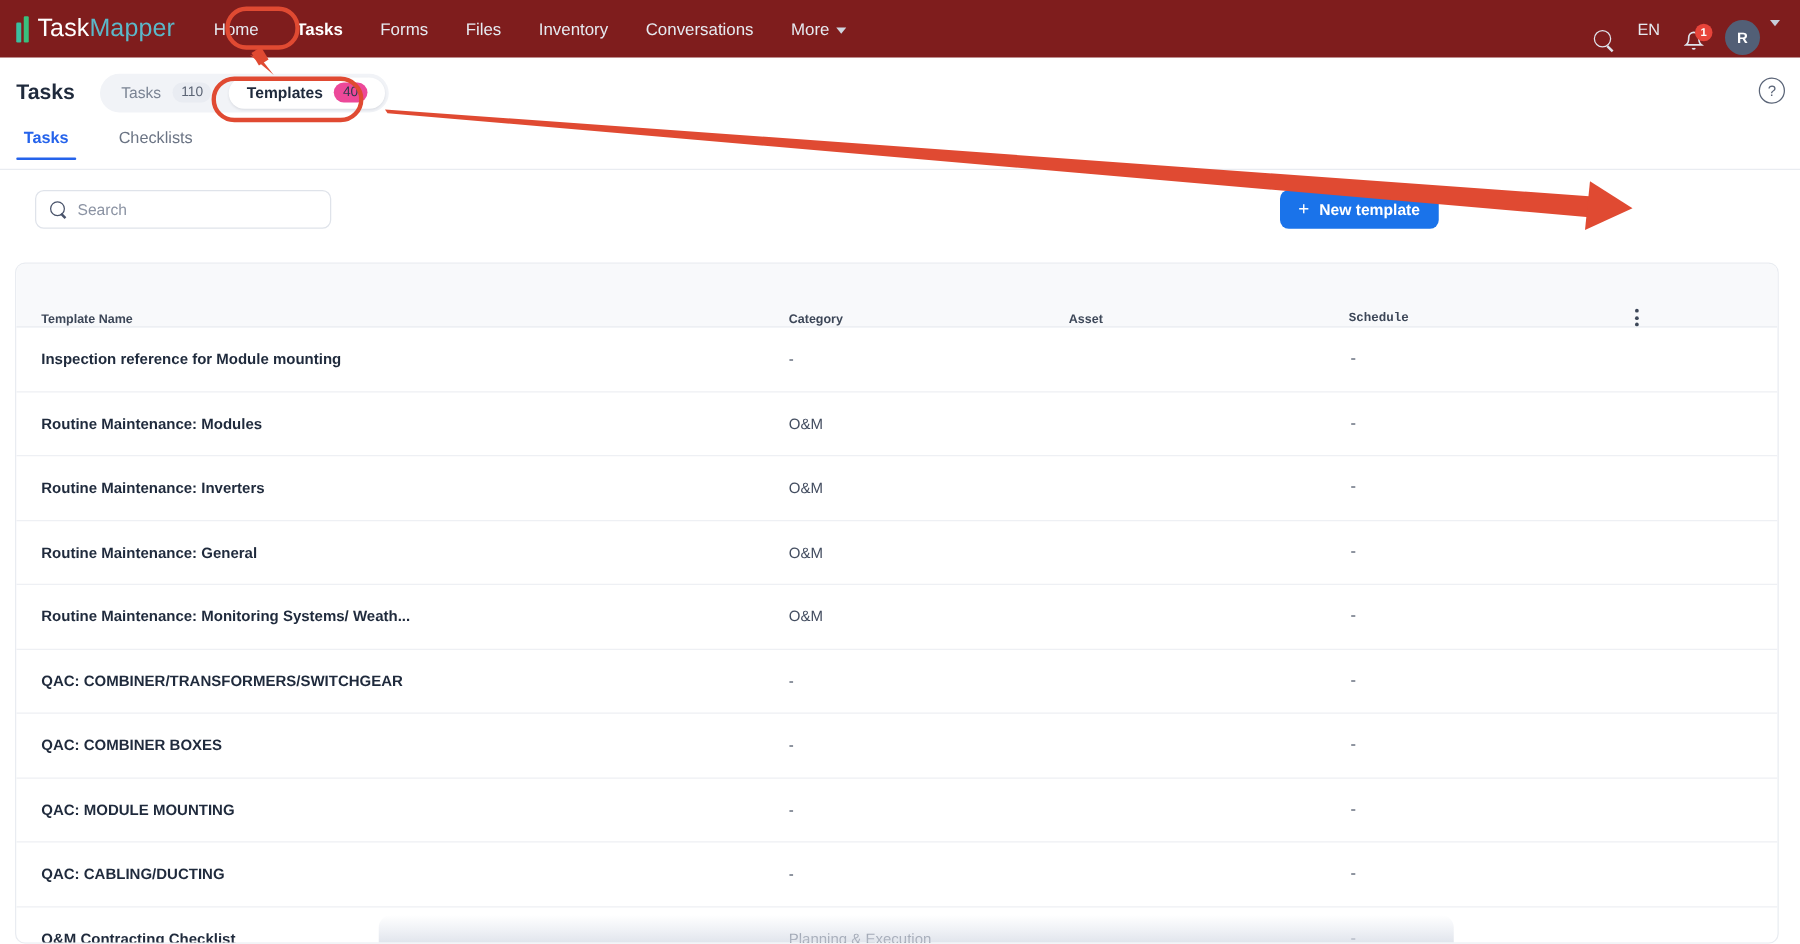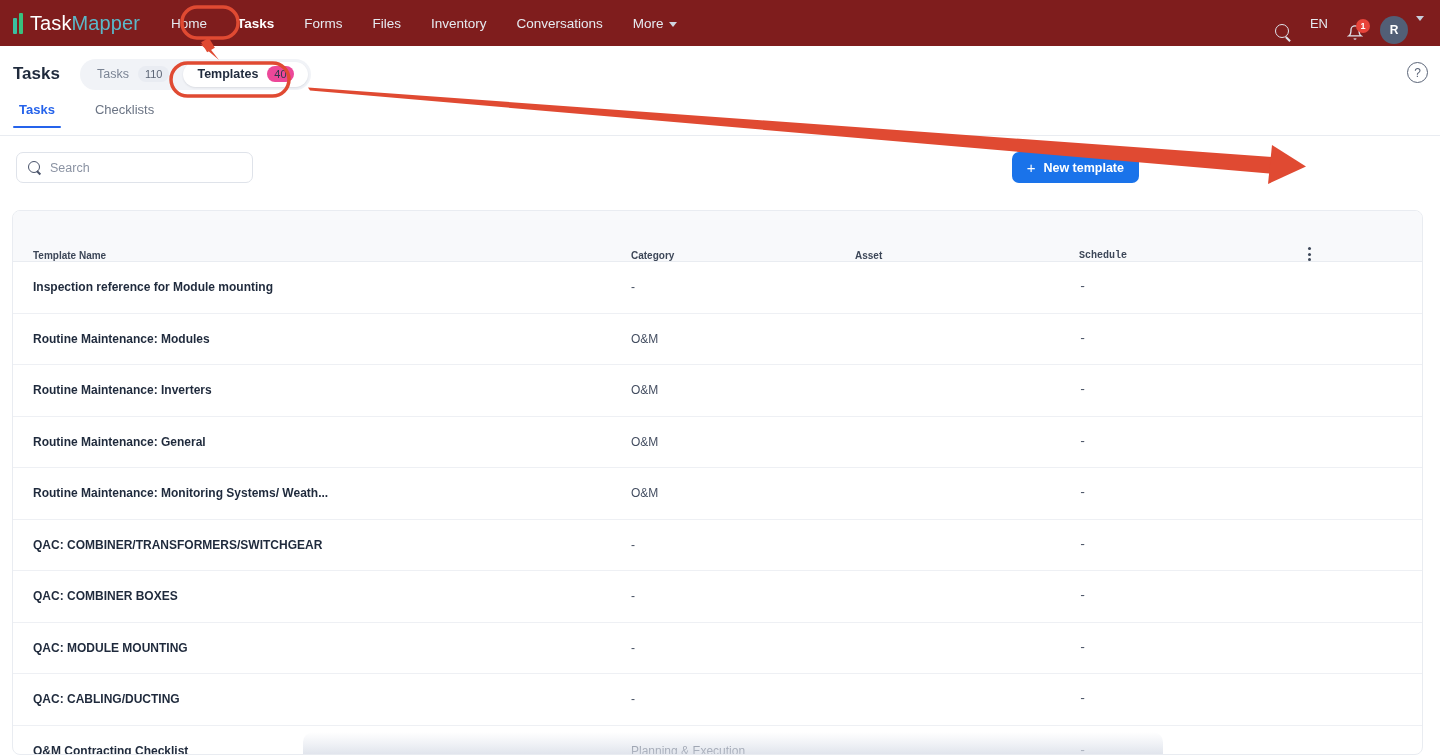--- a/index.html
+++ b/index.html
@@ -119,21 +119,21 @@
     font-size: 13px; color: #6b7484; padding: 0 6px 10px 6px;
     margin-right: 28px; cursor: pointer; position: relative;
   }
   .subtab.active { color: #2563eb; font-weight: bold; }
   .subtab.active::after {
     content: ""; position: absolute; left: 0; right: 0; bottom: -1px;
     height: 2.5px; background: #2563eb; border-radius: 2px;
   }
 
   
-  .toolbar { position: absolute; top: 152px; left: 4px; width: 1144px; height: 32px; }
+  .toolbar { position: absolute; top: 152px; left: 16px; width: 1144px; height: 32px; }
   .search-box {
     position: absolute; left: 12px; top: 0; width: 237px; height: 31px;
     border: 1px solid #dfe3ea; border-radius: 7px; background: #fff;
     display: flex; align-items: center; padding-left: 10px;
   }
   .icon-search-sm { position: relative; width: 15px; height: 15px; margin-right: 8px; }
   .icon-search-sm::before {
     content: ""; position: absolute; left: 1px; top: 1px;
     width: 10px; height: 10px; border: 1.5px solid #49536a; border-radius: 50%;
   }

